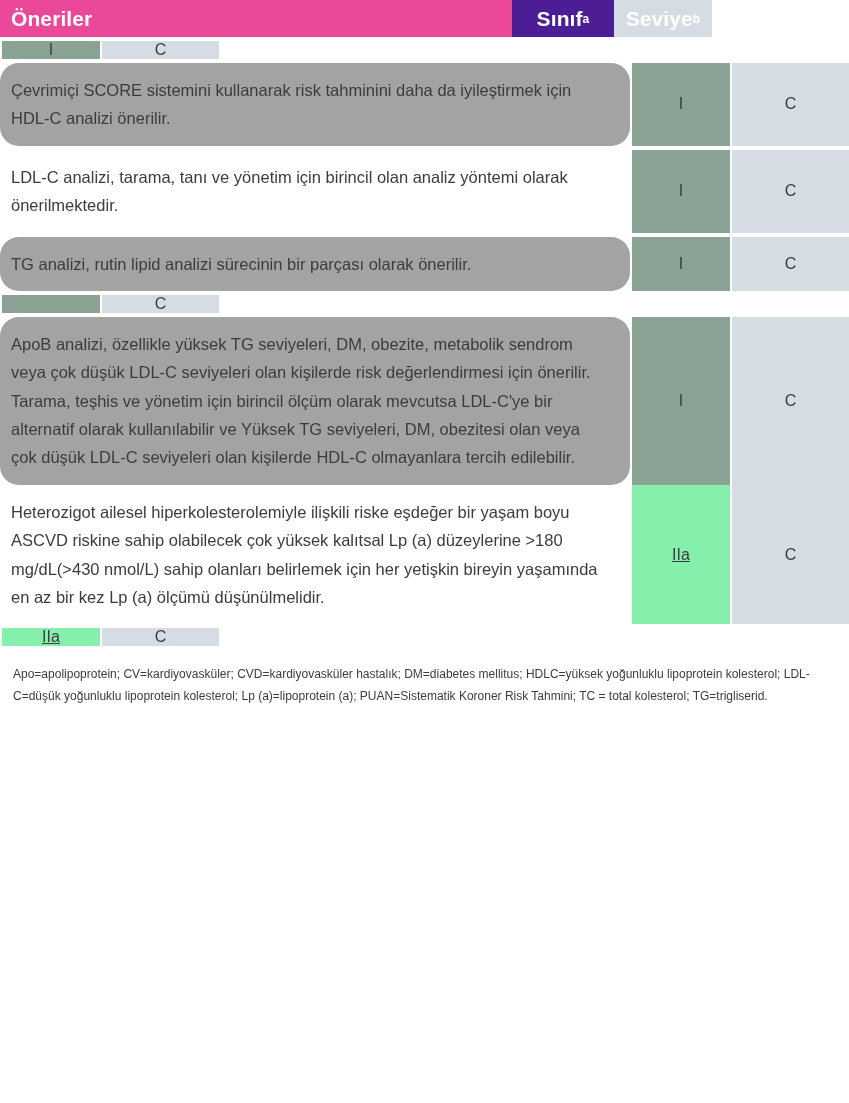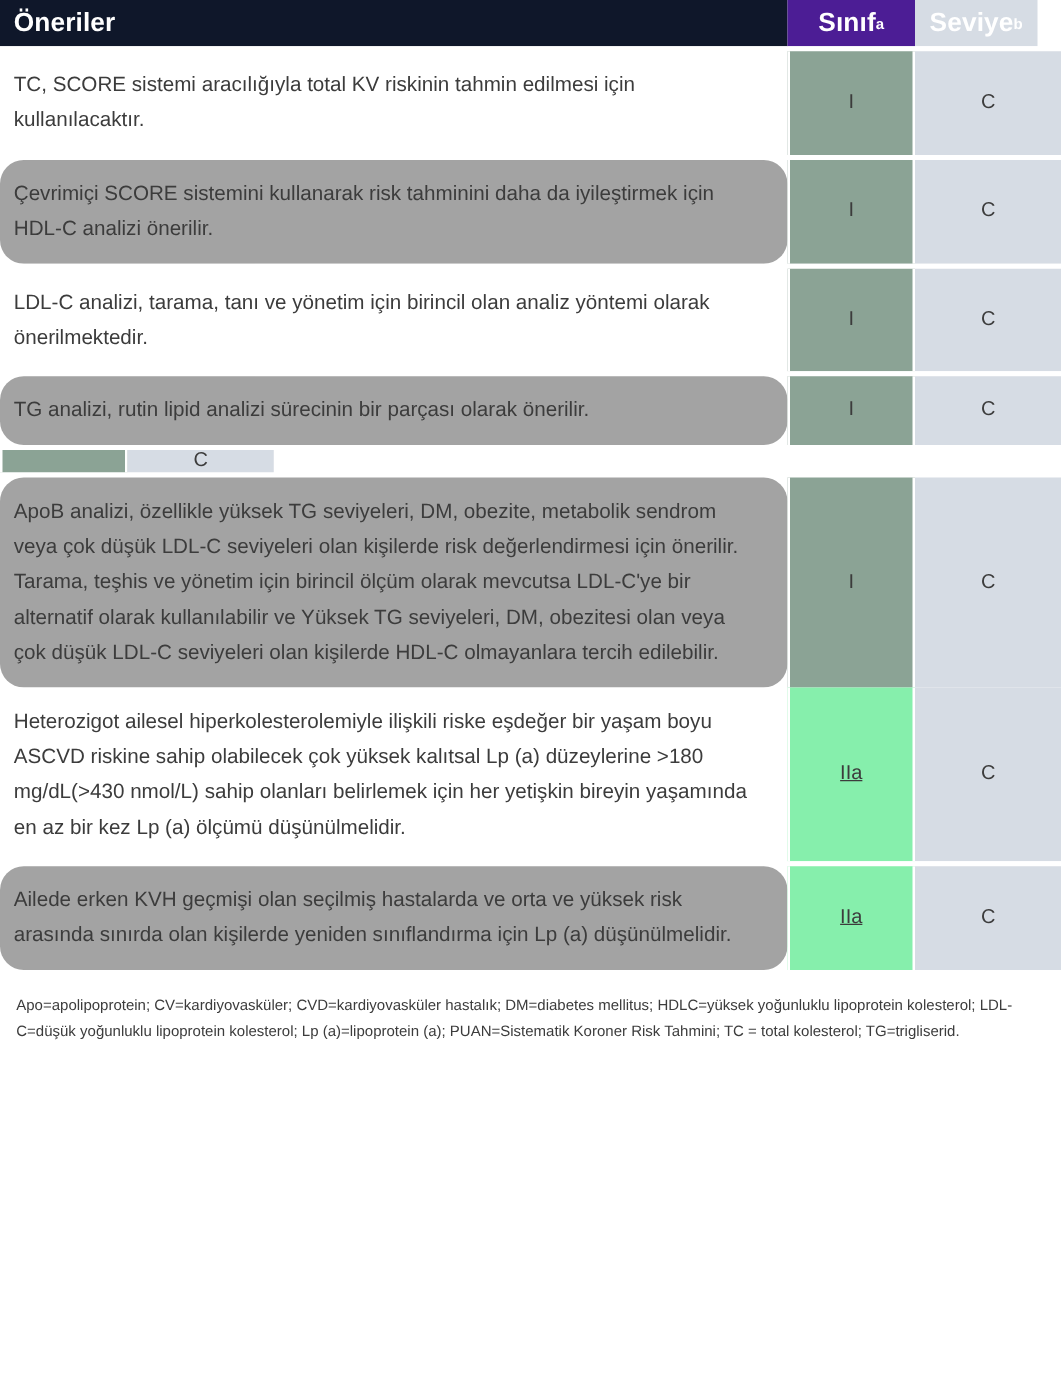--- a/index.html
+++ b/index.html
@@ -30,22 +30,22 @@
   }
   .th {
     display: flex;
     align-items: center;
     color: #ffffff;
     font-weight: bold;
     font-size: 21px;
     letter-spacing: 0.1px;
   }
   .th-rec {
-    width: 630px;
-    background: #0f172a;
+    width: 512px;
+    background: #ec4899;
     padding-left: 11px;
     box-sizing: border-box;
     text-align: right;
   }
   .th-class {
     width: 102px;
     background: #4c1d95;
     justify-content: center;
   }
   .th-level {
@@ -139,21 +139,20 @@
 
   <div class="gap-v full">
     <div class="g-rec"></div>
     <div class="g-cls"></div>
     <div class="g-lvl"></div>
   </div>
 
   <div class="tbody">
 
     <div class="row plain">
-      <div class="cell-rec">TC, SCORE sistemi aracılığıyla total KV riskinin tahmin edilmesi için kullanılacaktır.</div>
       <div class="cell-class">I</div>
       <div class="cell-level">C</div>
     </div>
     <div class="gap-v full">
       <div class="g-rec"></div>
       <div class="g-cls"></div>
       <div class="g-lvl"></div>
     </div>
 
     <div class="row alt">
@@ -210,21 +209,20 @@
       <div class="cell-class yellow">IIa</div>
       <div class="cell-level">C</div>
     </div>
     <div class="gap-v full">
       <div class="g-rec"></div>
       <div class="g-cls"></div>
       <div class="g-lvl"></div>
     </div>
 
     <div class="row alt">
-      <div class="cell-rec">Ailede erken KVH geçmişi olan seçilmiş hastalarda ve orta ve yüksek risk arasında sınırda olan kişilerde yeniden sınıflandırma için Lp (a) düşünülmelidir.</div>
       <div class="cell-class yellow">IIa</div>
       <div class="cell-level">C</div>
     </div>
 
   </div>
 
   <div class="footnote">Apo=apolipoprotein; CV=kardiyovasküler; CVD=kardiyovasküler hastalık; DM=diabetes mellitus; HDLC=yüksek yoğunluklu lipoprotein kolesterol; LDL-C=düşük yoğunluklu lipoprotein kolesterol; Lp (a)=lipoprotein (a); PUAN=Sistematik Koroner Risk Tahmini; TC = total kolesterol; TG=trigliserid.</div>
 
 </div>
 

